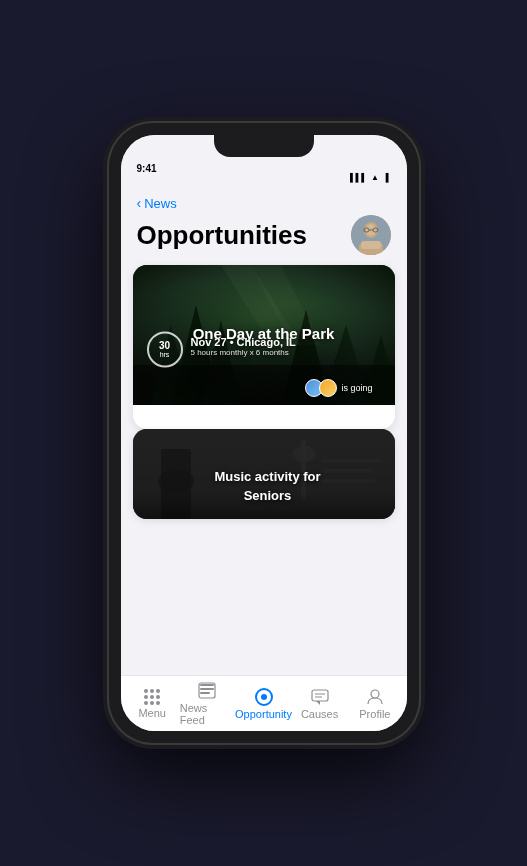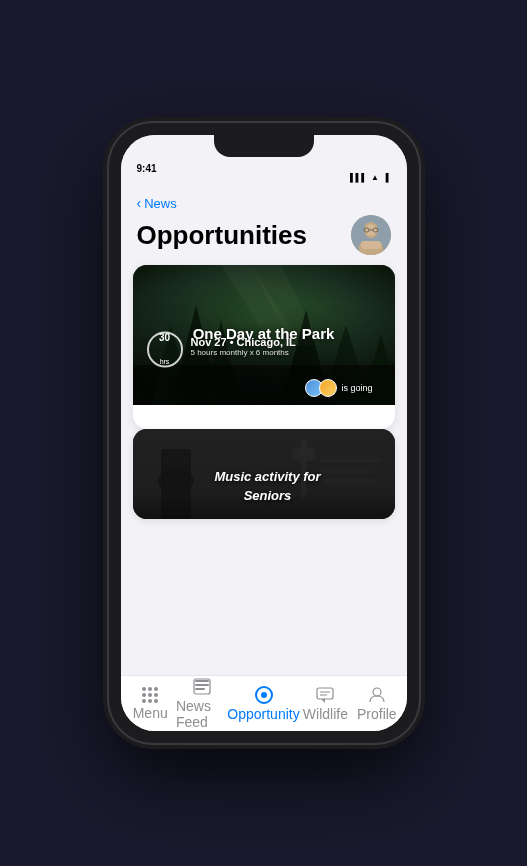--- a/index.html
+++ b/index.html
@@ -179,21 +179,21 @@
       top: 50%;
       transform: translateY(-10%);
       width: 36px;
       height: 36px;
       border-radius: 50%;
       border: 2px solid rgba(255,255,255,0.8);
       background: transparent;
       display: flex;
       flex-direction: column;
       align-items: center;
-      justify-content: space-between;
+      justify-content: center;
     }
     .badge-num {
       color: #fff;
       font-size: 10px;
       font-weight: 700;
       line-height: 1;
     }
     .badge-unit {
       color: #fff;
       font-size: 7px;
@@ -320,21 +320,20 @@
       height: 100%;
       background: linear-gradient(160deg, #2a2a2a 0%, #3d3d3d 40%, #1a1a1a 100%);
       position: relative;
       overflow: hidden;
     }
     .preview-title {
       position: absolute;
       bottom: 14px;
       left: 8px; right: 0;
       text-align: center;
-      font-style: italic;
     }
     .preview-title span {
       color: #fff;
       font-size: 13px;
       font-weight: 700;
       text-shadow: 0 1px 4px rgba(0,0,0,0.8);
       line-height: 1.3;
     }
 
     
@@ -350,21 +349,21 @@
     }
     .nav-item {
       display: flex;
       flex-direction: column;
       align-items: center;
       gap: 2px;
       cursor: pointer;
       flex: 1;
     }
     .nav-label {
-      font-size: 14px;
+      font-size: 11px;
       color: #8e8e93;
     }
     .nav-label.active {
       color: #007aff;
     }
 
     
     .dots-grid {
       display: grid;
       grid-template-columns: repeat(3,4px);
@@ -565,21 +564,21 @@
         <span class="nav-label active">Opportunity</span>
       </div>
 
       <div class="nav-item">
         <svg width="18" height="18" viewBox="0 0 18 18">
           <rect x="1" y="2" width="16" height="11" rx="2" fill="none" stroke="#8e8e93" stroke-width="1.2"></rect>
           <polygon points="5,13 9,17 9,13" fill="#8e8e93"></polygon>
           <line x1="4" y1="6" x2="14" y2="6" stroke="#8e8e93" stroke-width="1.2"></line>
           <line x1="4" y1="9" x2="11" y2="9" stroke="#8e8e93" stroke-width="1.2"></line>
         </svg>
-        <span class="nav-label">Wildlife</span>
+        <span class="nav-label">Causes</span>
       </div>
 
       <div class="nav-item">
         <svg width="18" height="18" viewBox="0 0 18 18">
           <circle cx="9" cy="6" r="4" fill="none" stroke="#8e8e93" stroke-width="1.2"></circle>
           <path d="M2,16 C2,12 5,10 9,10 C13,10 16,12 16,16" fill="none" stroke="#8e8e93" stroke-width="1.2"></path>
         </svg>
         <span class="nav-label">Profile</span>
       </div>
 

